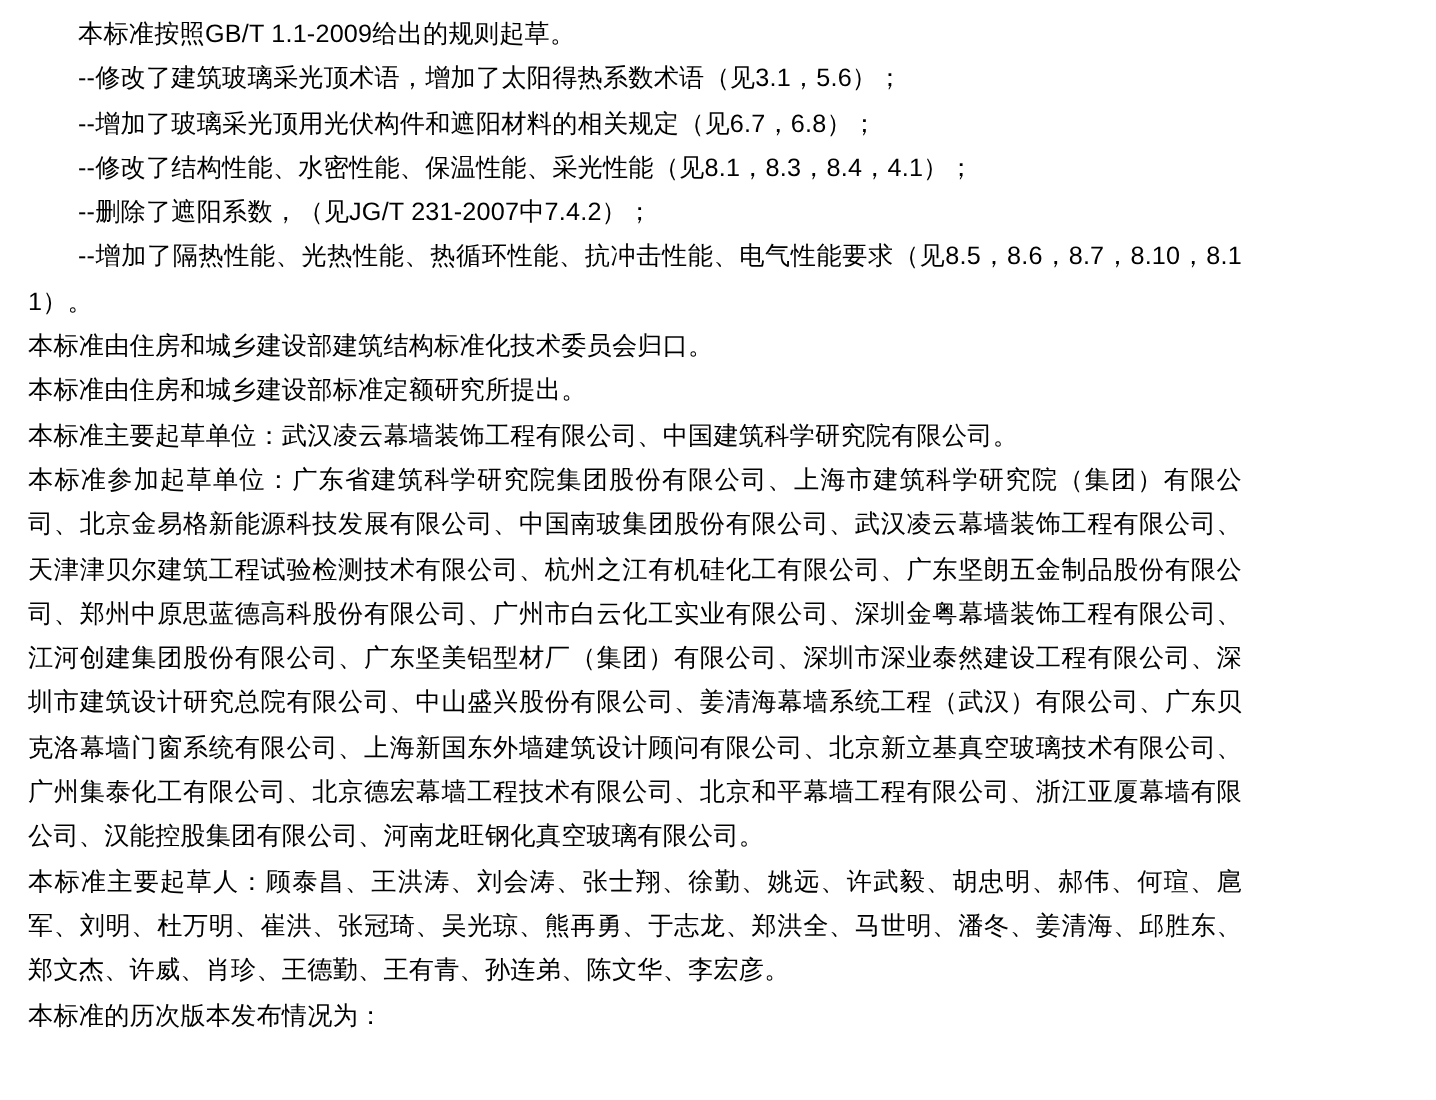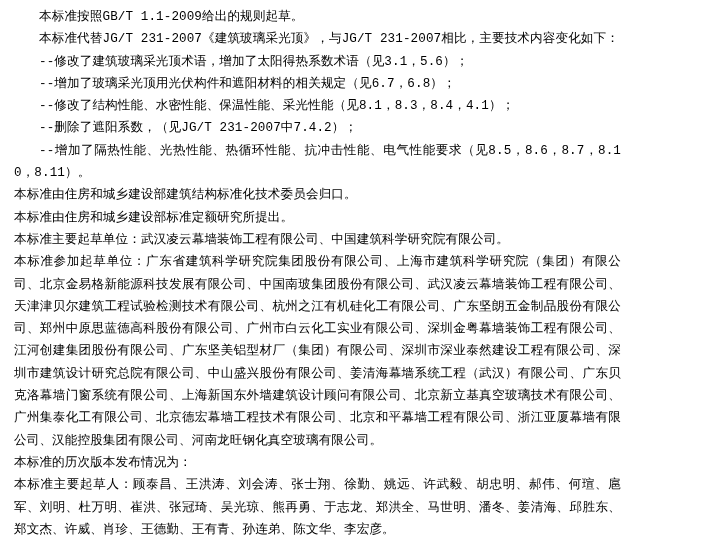--- a/index.html
+++ b/index.html
@@ -11,46 +11,44 @@
     width: 718px;
     height: 550px;
     overflow: hidden;
     font-family: "Liberation Sans", sans-serif;
     color: #000000;
   }
   #doc {
     width: 633px;
     box-sizing: border-box;
     padding: 6px 12px 0 14px;
-    font-family: Liberation Mono, monospace;
   }
   p.para {
     margin: 0 0 0 0;
     padding: 0;
     font-size: 12.6px;
     line-height: 22.3px;
     text-align: justify;
     text-justify: inter-ideograph;
     word-break: break-all;
     letter-spacing: 0.1px;
   }
   p.indent {
     text-indent: 25px;
   }
 </style>
 </head>
 <body>
 
 <div id="doc">
     <p class="para indent">本标准按照GB/T 1.1-2009给出的规则起草。</p>
-    <p class="para indent">本标准代替JG/T 231-2007《建筑玻璃采光顶》，与JG/T 231-2007相比，主要技术内容变化如下：</p>
     <p class="para indent">--修改了建筑玻璃采光顶术语，增加了太阳得热系数术语（见3.1，5.6）；</p>
     <p class="para indent">--增加了玻璃采光顶用光伏构件和遮阳材料的相关规定（见6.7，6.8）；</p>
     <p class="para indent">--修改了结构性能、水密性能、保温性能、采光性能（见8.1，8.3，8.4，4.1）；</p>
     <p class="para indent">--删除了遮阳系数，（见JG/T 231-2007中7.4.2）；</p>
     <p class="para indent">--增加了隔热性能、光热性能、热循环性能、抗冲击性能、电气性能要求（见8.5，8.6，8.7，8.10，8.11）。</p>
     <p class="para">本标准由住房和城乡建设部建筑结构标准化技术委员会归口。</p>
     <p class="para">本标准由住房和城乡建设部标准定额研究所提出。</p>
     <p class="para">本标准主要起草单位：武汉凌云幕墙装饰工程有限公司、中国建筑科学研究院有限公司。</p>
     <p class="para">本标准参加起草单位：广东省建筑科学研究院集团股份有限公司、上海市建筑科学研究院（集团）有限公司、北京金易格新能源科技发展有限公司、中国南玻集团股份有限公司、武汉凌云幕墙装饰工程有限公司、天津津贝尔建筑工程试验检测技术有限公司、杭州之江有机硅化工有限公司、广东坚朗五金制品股份有限公司、郑州中原思蓝德高科股份有限公司、广州市白云化工实业有限公司、深圳金粤幕墙装饰工程有限公司、江河创建集团股份有限公司、广东坚美铝型材厂（集团）有限公司、深圳市深业泰然建设工程有限公司、深圳市建筑设计研究总院有限公司、中山盛兴股份有限公司、姜清海幕墙系统工程（武汉）有限公司、广东贝克洛幕墙门窗系统有限公司、上海新国东外墙建筑设计顾问有限公司、北京新立基真空玻璃技术有限公司、广州集泰化工有限公司、北京德宏幕墙工程技术有限公司、北京和平幕墙工程有限公司、浙江亚厦幕墙有限公司、汉能控股集团有限公司、河南龙旺钢化真空玻璃有限公司。</p>
+    <p class="para">本标准主要起草人：顾泰昌、王洪涛、刘会涛、张士翔、徐勤、姚远、许武毅、胡忠明、郝伟、何瑄、扈军、刘明、杜万明、崔洪、张冠琦、吴光琼、熊再勇、于志龙、郑洪全、马世明、潘冬、姜清海、邱胜东、郑文杰、许威、肖珍、王德勤、王有青、孙连弟、陈文华、李宏彦。</p>
     <p class="para">本标准的历次版本发布情况为：</p>
-    <p class="para">本标准主要起草人：顾泰昌、王洪涛、刘会涛、张士翔、徐勤、姚远、许武毅、胡忠明、郝伟、何瑄、扈军、刘明、杜万明、崔洪、张冠琦、吴光琼、熊再勇、于志龙、郑洪全、马世明、潘冬、姜清海、邱胜东、郑文杰、许威、肖珍、王德勤、王有青、孙连弟、陈文华、李宏彦。</p>
   </div>
 
 </body></html>

